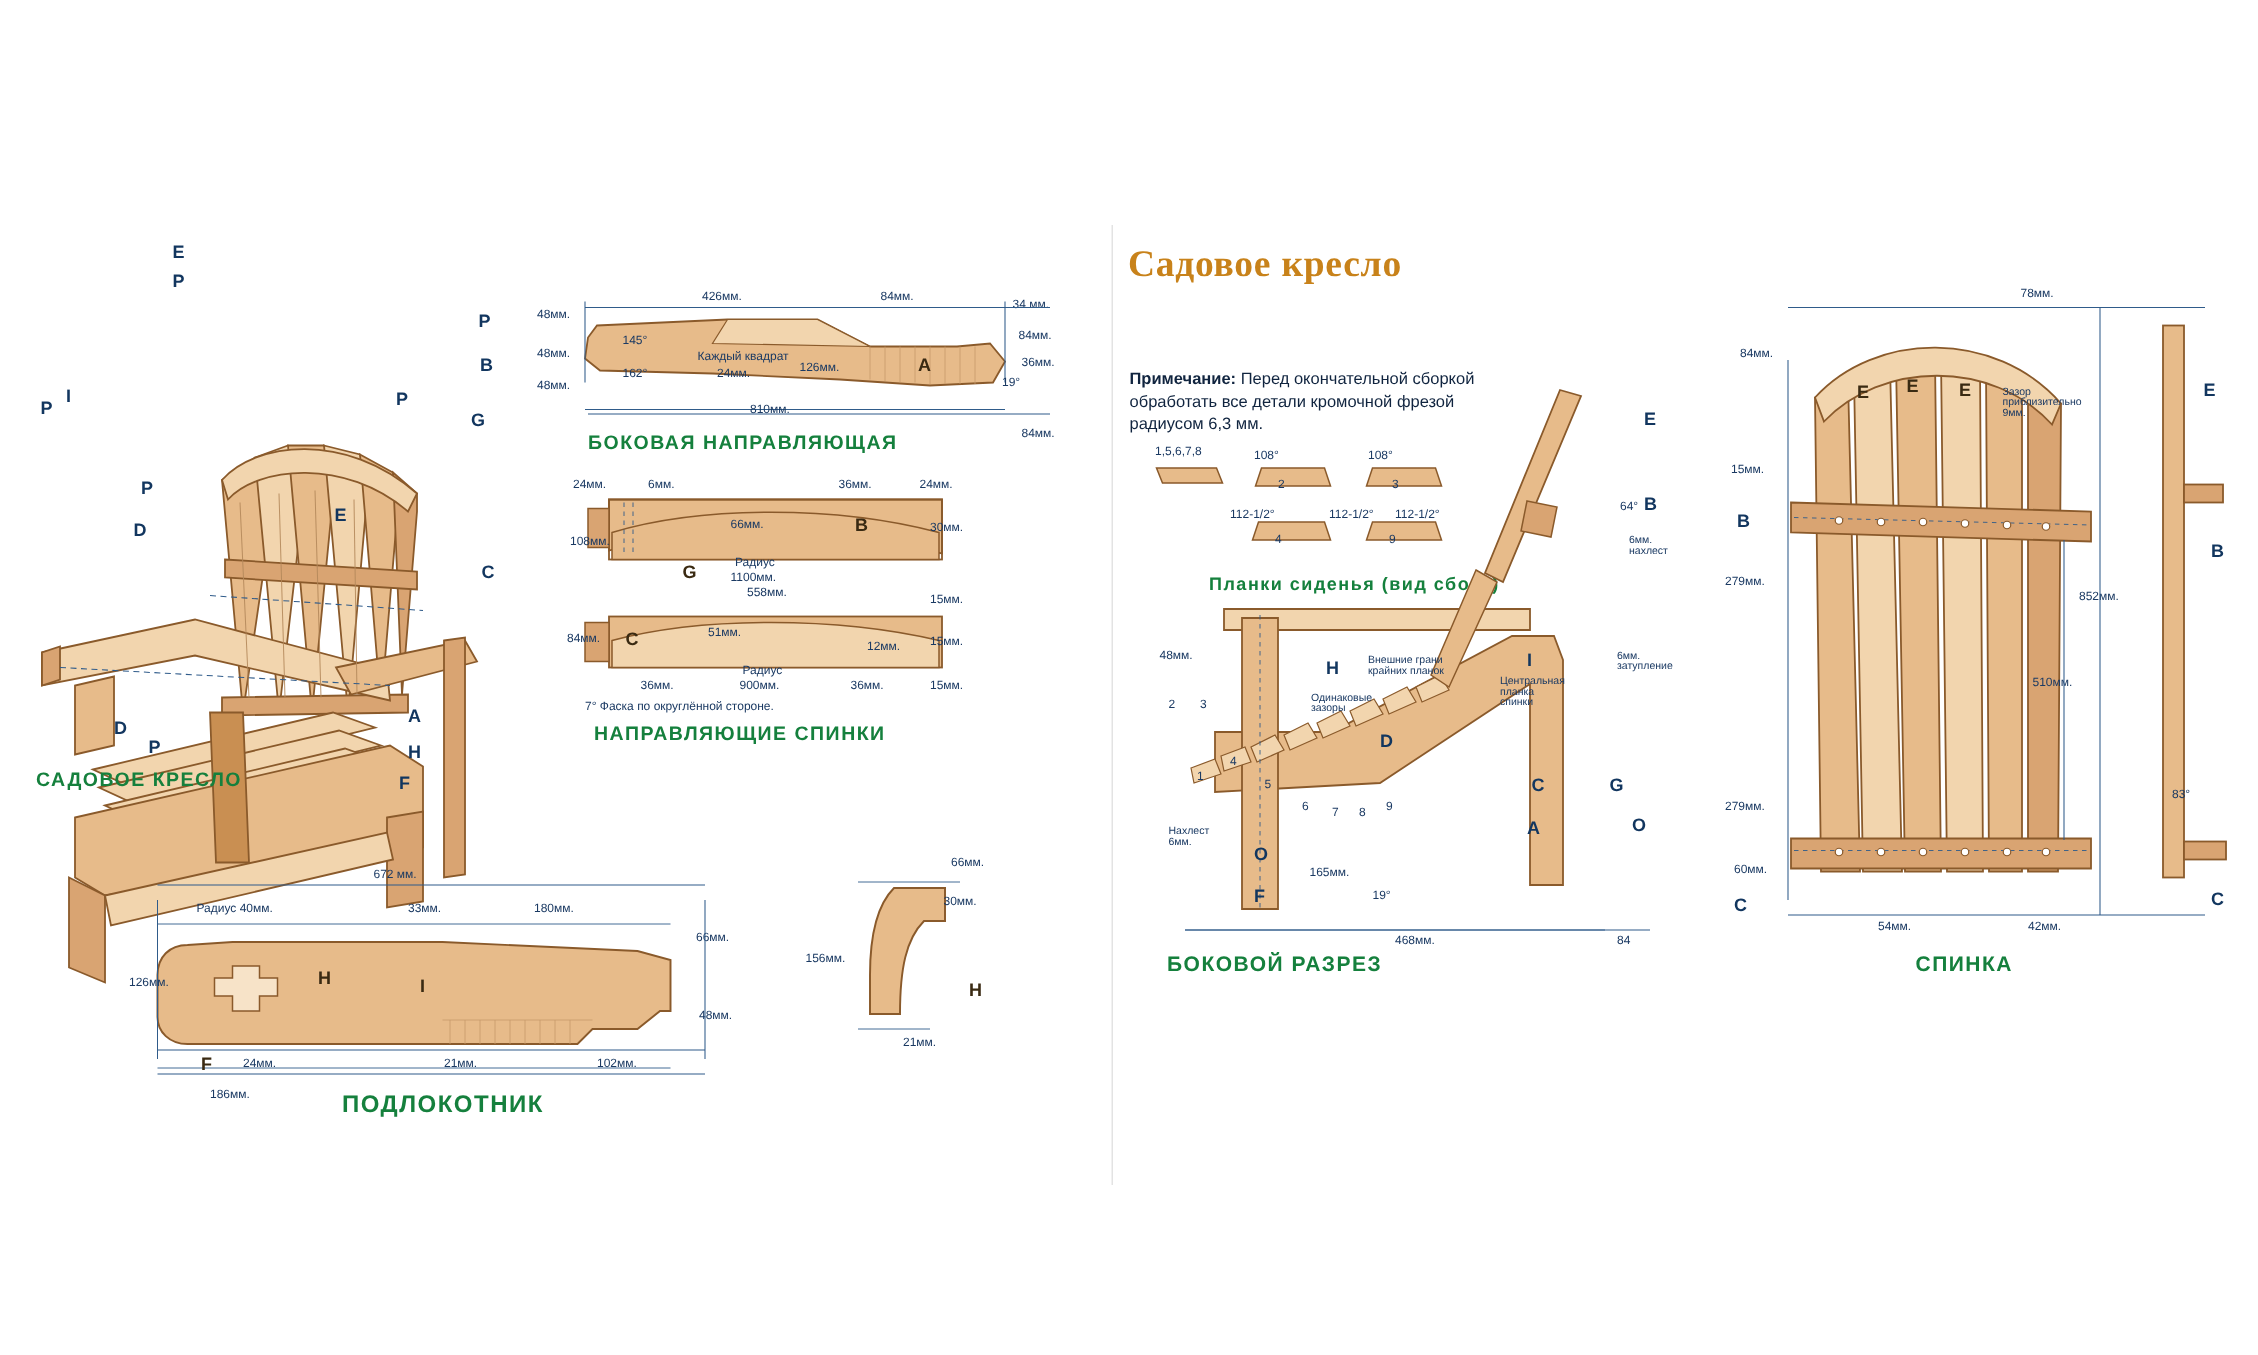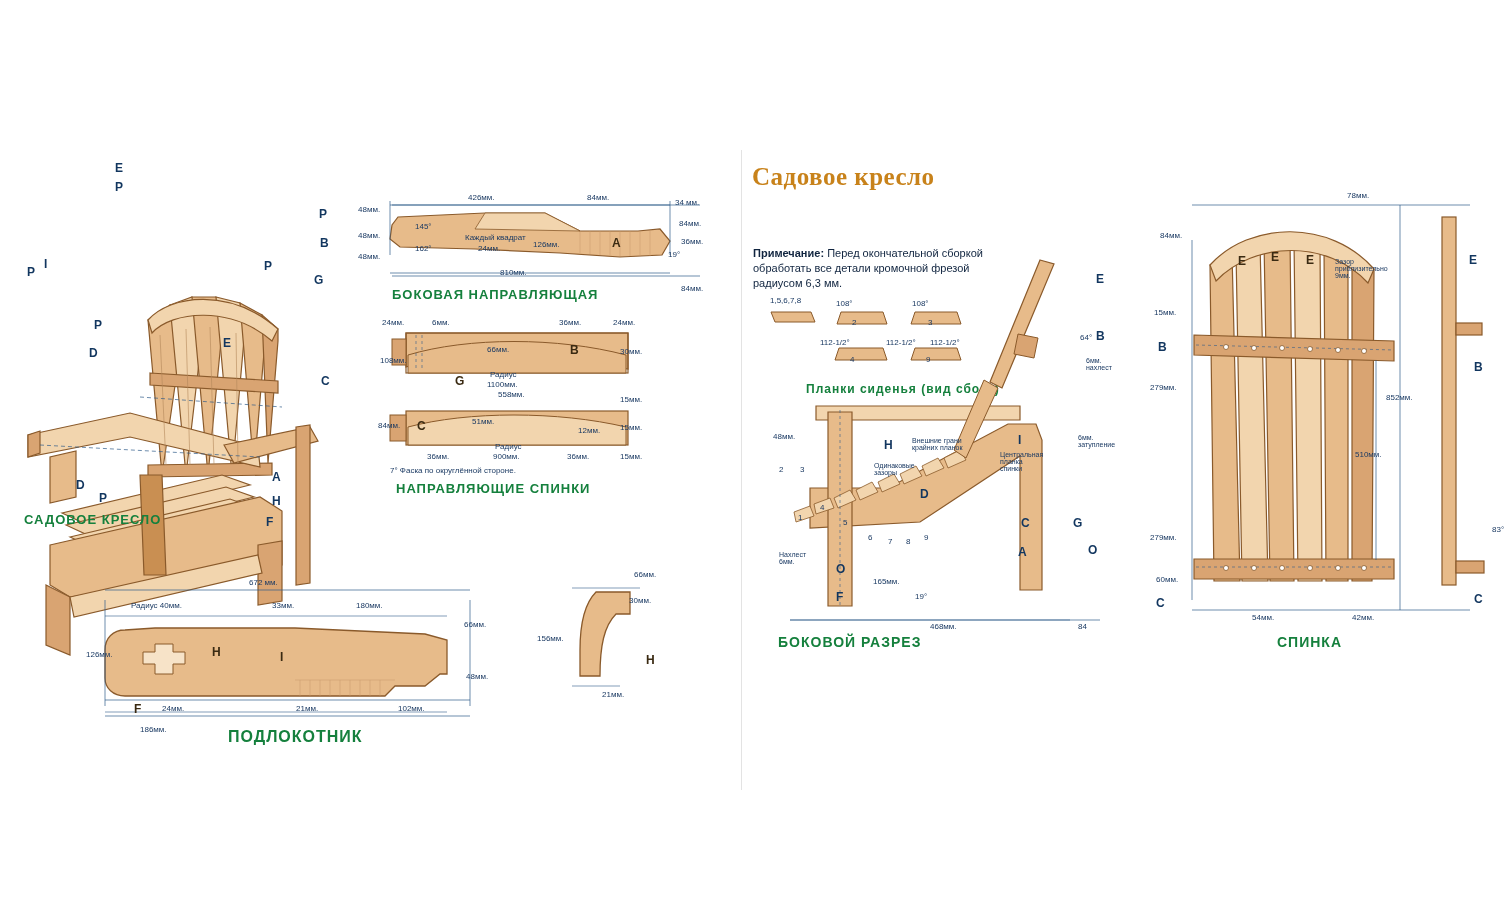--- a/index.html
+++ b/index.html
@@ -379,21 +379,21 @@
   <div class="lbl sm" style="left:1347px;top:191px;">78мм.</div>
   <div class="lbl sm" style="left:1160px;top:231px;">84мм.</div>
   <div class="lbl sm" style="left:1154px;top:308px;">15мм.</div>
   <div class="lbl sm" style="left:1150px;top:383px;">279мм.</div>
   <div class="lbl sm" style="left:1386px;top:393px;">852мм.</div>
   <div class="lbl sm" style="left:1355px;top:450px;">510мм.</div>
   <div class="lbl sm" style="left:1150px;top:533px;">279мм.</div>
   <div class="lbl sm" style="left:1156px;top:575px;">60мм.</div>
   <div class="lbl sm" style="left:1252px;top:613px;">54мм.</div>
   <div class="lbl sm" style="left:1352px;top:613px;">42мм.</div>
-  <div class="lbl sm" style="left:1492px;top:525px;">83°</div>
+  <div class="lbl sm" style="left:1400px;top:525px;padding-left:48px;">83°</div>
   <div class="lbl xs" style="left:1335px;top:258px;white-space:pre-line;">Зазор
 приблизительно
 9мм.</div>
 
   <div class="title-orange" style="left:1277px;top:634px;font-size:14px;">СПИНКА</div>
 
   <svg width="1505" height="903" style="left:0;top:0;pointer-events:none;">
     <g stroke="#2f5b8a" stroke-width="0.7" fill="none">
 
       <line x1="392" y1="205" x2="700" y2="205"></line>

